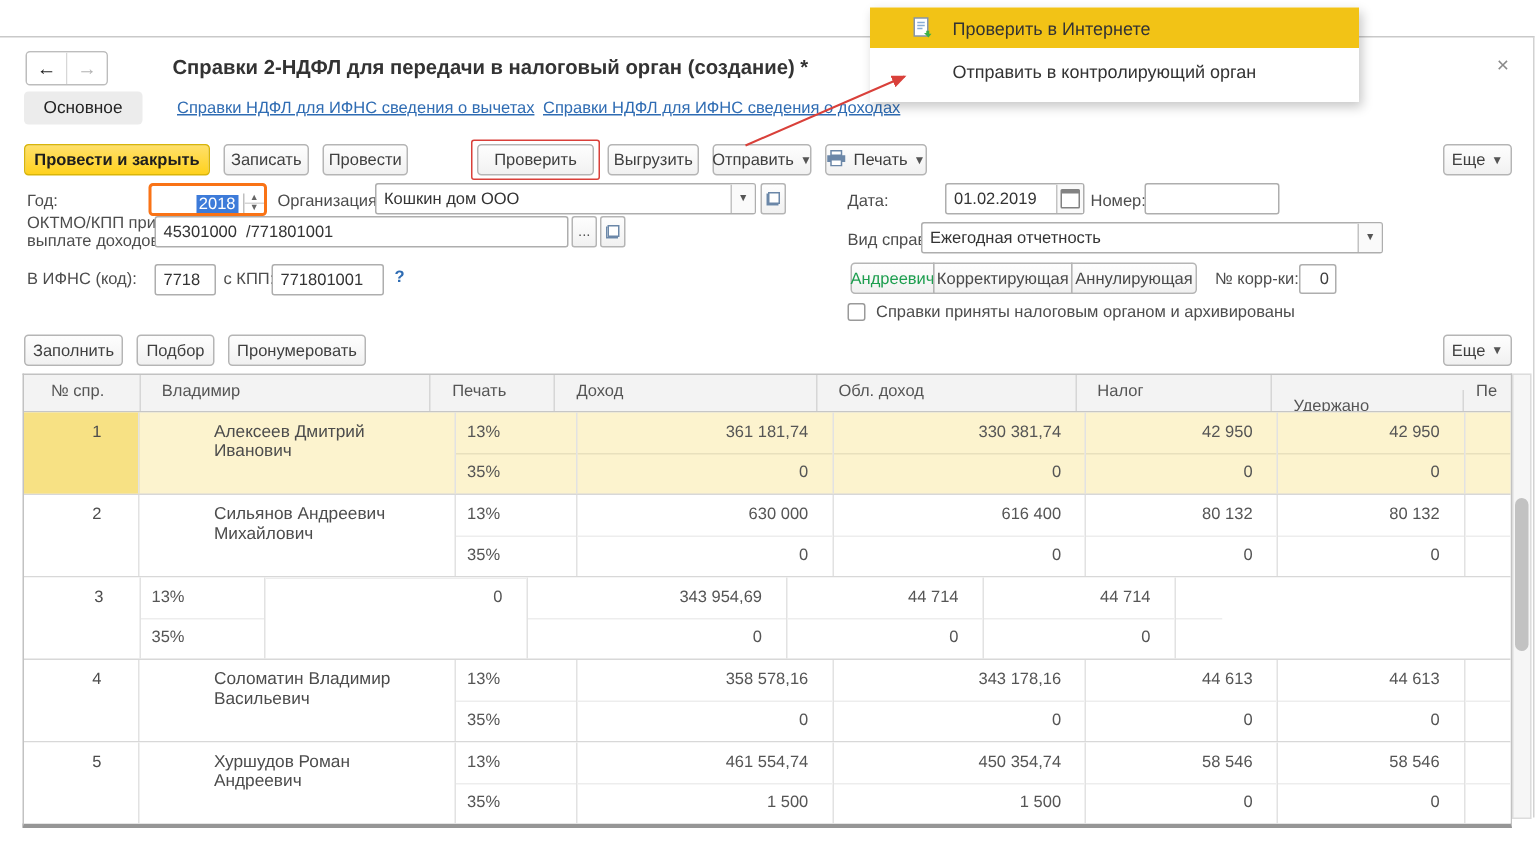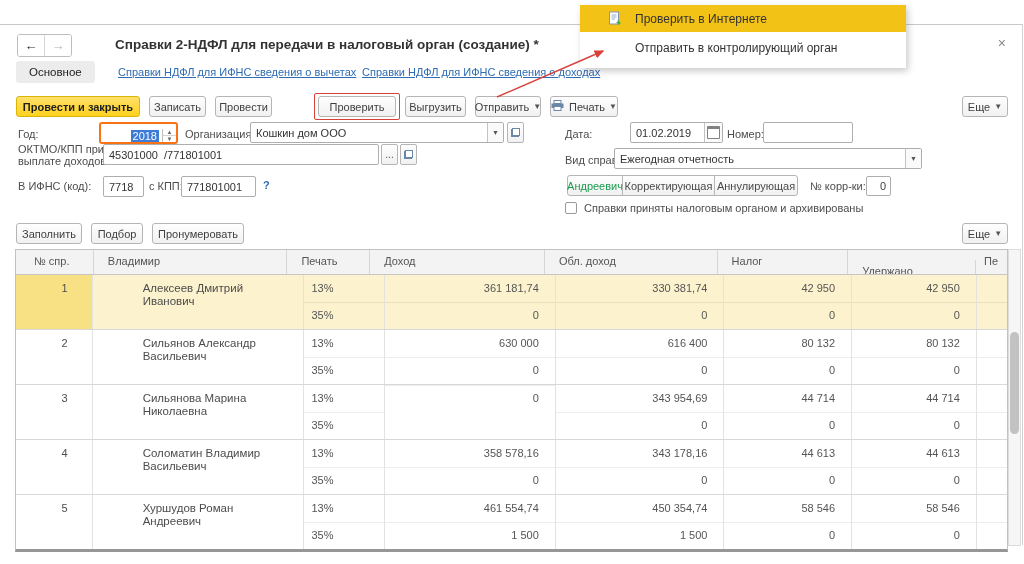--- a/index.html
+++ b/index.html
@@ -285,21 +285,21 @@
               <div class="sub s2">0</div>
             </div>
             <div class="c c-pe" style="width: 31px;">
               <div class="sub"></div>
               <div class="sub s2"></div>
             </div>
           </div>
           <div class="t-row">
             <div class="c c-num" style="width: 78px;">2</div>
             <div class="c c-emp" style="width: 194px;">
-              <div class="nm">Сильянов Александр Васильевич</div>
+              <div class="nm">Сильянов Андреевич Михайлович</div>
             </div>
             <div class="c c-rate" style="width: 83px;">
               <div class="sub">13%</div>
               <div class="sub s2">35%</div>
             </div>
             <div class="c c-val" style="width: 175px;">
               <div class="sub">630 000</div>
               <div class="sub s2">0</div>
             </div>
             <div class="c c-val" style="width: 173px;">
@@ -314,23 +314,20 @@
               <div class="sub">80 132</div>
               <div class="sub s2">0</div>
             </div>
             <div class="c c-pe" style="width: 31px;">
               <div class="sub"></div>
               <div class="sub s2"></div>
             </div>
           </div>
           <div class="t-row">
             <div class="c c-num" style="width: 78px;">3</div>
-            <div class="c c-emp" style="width: 194px;">
-              <div class="nm">Сильянова Марина Николаевна</div>
-            </div>
             <div class="c c-rate" style="width: 83px;">
               <div class="sub">13%</div>
               <div class="sub s2">35%</div>
             </div>
             <div class="c c-val" style="width: 175px;">
               <div class="sub s2">0</div>
             </div>
             <div class="c c-val" style="width: 173px;">
               <div class="sub">343 954,69</div>
               <div class="sub s2">0</div>

